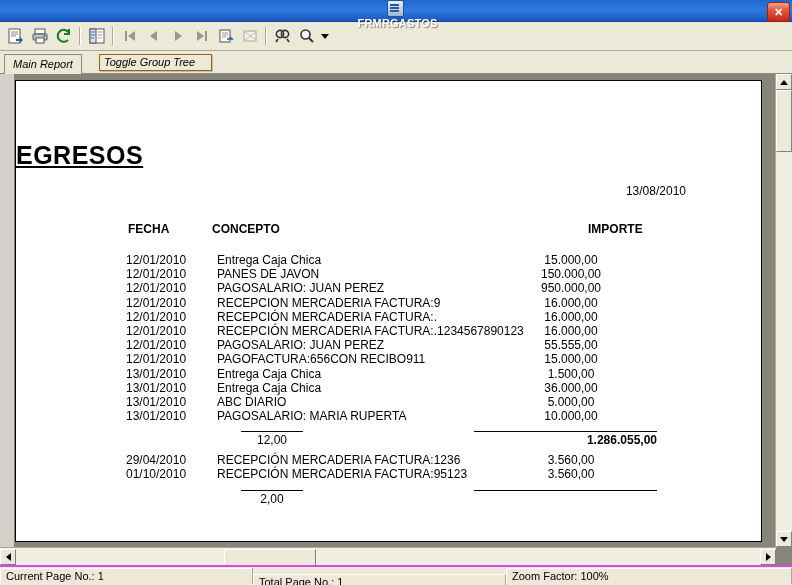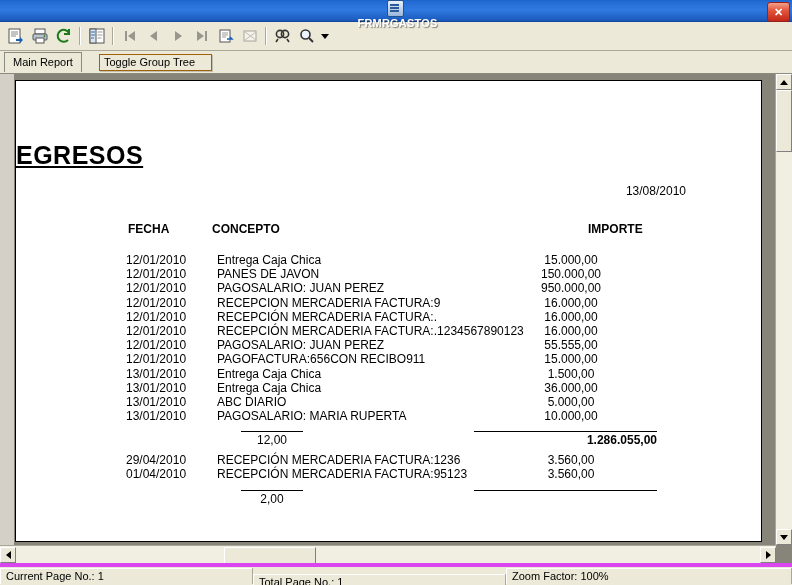--- a/index.html
+++ b/index.html
@@ -118,23 +118,25 @@
     display: flex;
     align-items: center;
     justify-content: center;
   }
 
   
   .tabstrip {
     height: 22px;
     background: #ece9d8;
     display: flex;
+    align-items: flex-end;
     padding-left: 4px;
     position: relative;
     border-bottom: 1px solid #8d8a7e;
+    font-style: italic;
   }
   .tab {
     height: 19px;
     line-height: 19px;
     padding: 0 8px;
     background: #ece9d8;
     border: 1px solid #8d8a7e;
     border-bottom: none;
     font-size: 11px;
     color: #000;
@@ -323,21 +325,21 @@
     top: 10px;
     text-align: right;
     font-size: 12px;
     font-weight: bold;
   }
 
   
   .statusbar {
     height: 18px;
     background: #ece9d8;
-    border-top: 4px solid #d946ef;
+    border-top: 2px solid #d946ef;
     display: flex;
     align-items: center;
     font-size: 11px;
     color: #000;
   }
   .status-cell {
     height: 16px;
     line-height: 16px;
     padding: 0 6px;
     border-right: 1px solid #aca899;
@@ -549,21 +551,21 @@
             <div class="t-count">12,00</div>
             <div class="t-sum">1.286.055,00</div>
           </div>
 
           <div class="row">
             <span class="c-fecha">29/04/2010</span>
             <span class="c-concep">RECEPCIÓN MERCADERIA FACTURA:1236</span>
             <span class="c-importe">3.560,00</span>
           </div>
           <div class="row">
-            <span class="c-fecha">01/04/2010</span>
+            <span class="c-fecha">01/10/2010</span>
             <span class="c-concep">RECEPCIÓN MERCADERIA FACTURA:95123</span>
             <span class="c-importe">3.560,00</span>
           </div>
 
           <div class="totalblock">
             <div class="t-line-l"></div>
             <div class="t-line-r"></div>
             <div class="t-count">2,00</div>
           </div>
 

